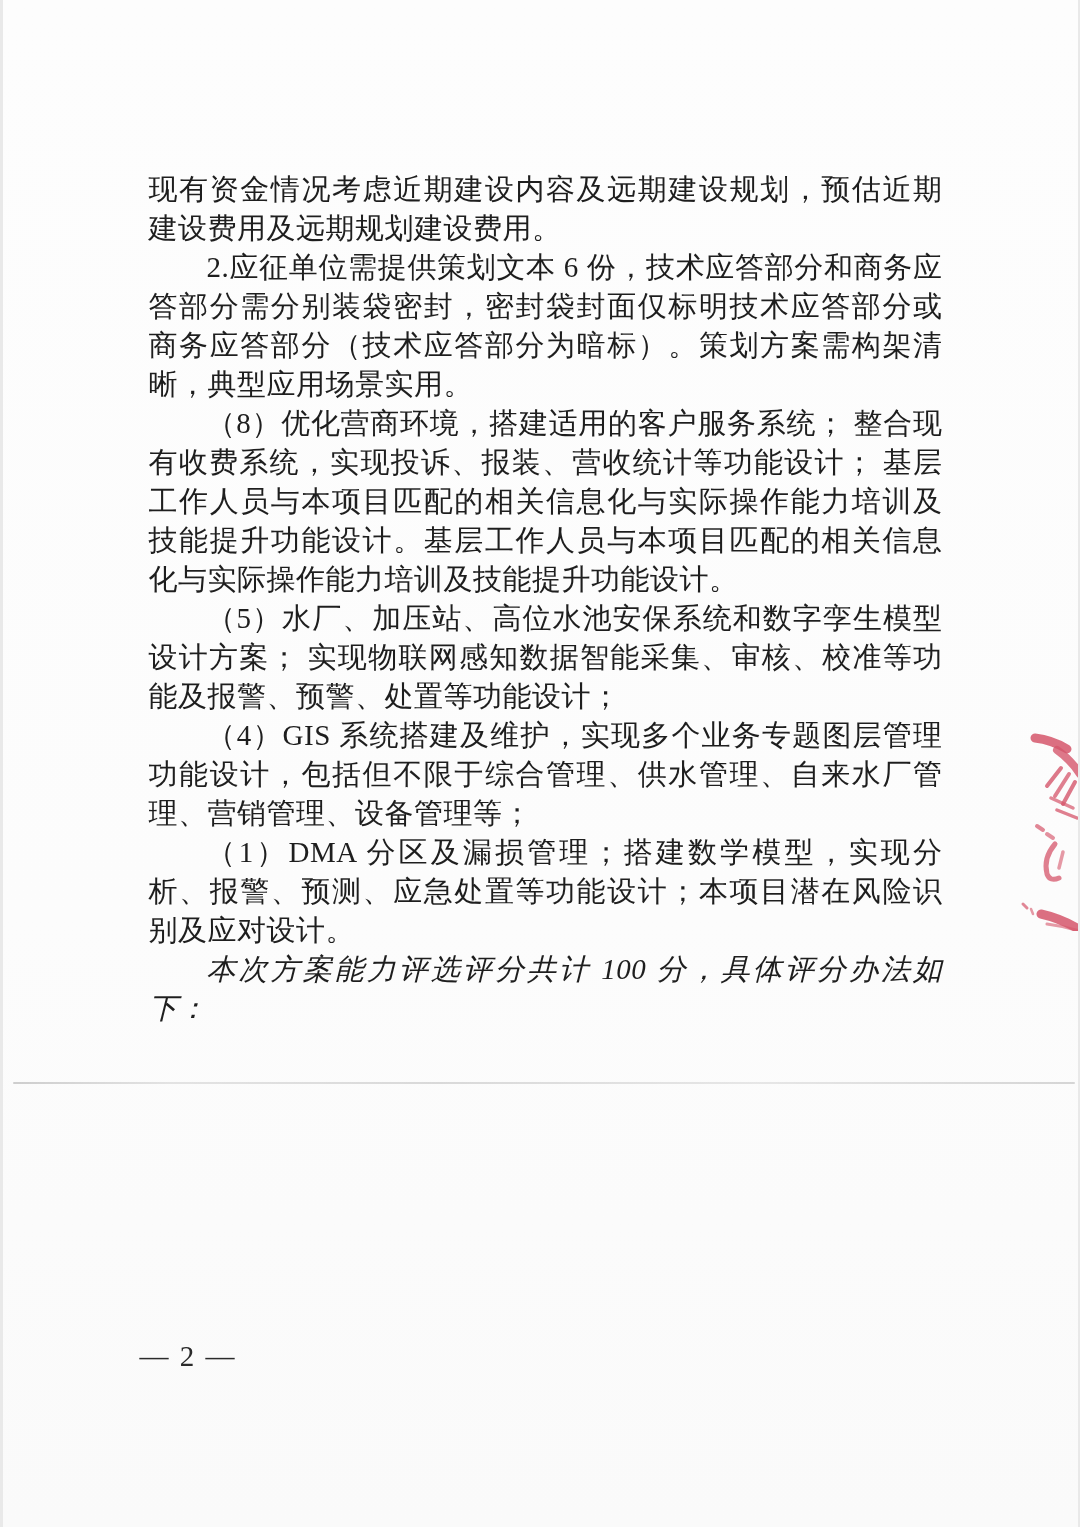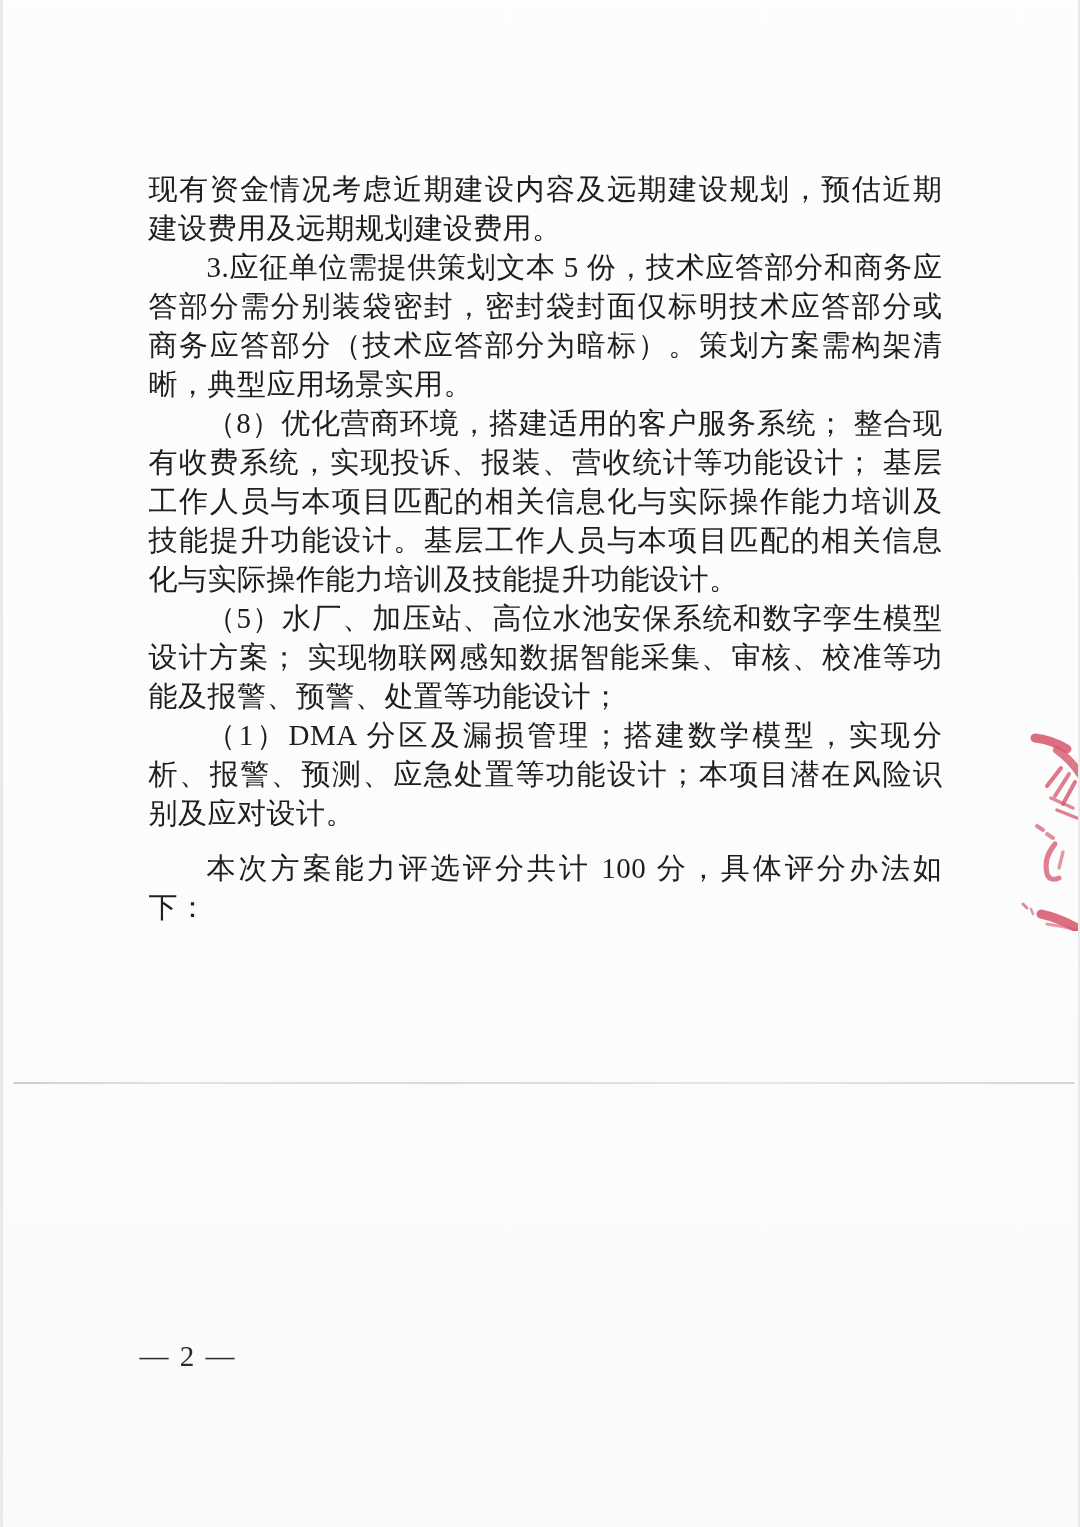--- a/index.html
+++ b/index.html
@@ -30,21 +30,21 @@
     letter-spacing: 0.5px;
   }
   .para {
     margin: 0;
     text-indent: 2em;
   }
   .para.no-indent {
     text-indent: 0;
   }
   .para.final {
-    margin-top: 16px;
+    font-style: italic;
   }
   .scan-line {
     position: absolute;
     left: 10px;
     top: 1082px;
     width: 1062px;
     height: 2px;
     background: linear-gradient(90deg,
       rgba(150,150,150,0.45) 0%,
       rgba(170,170,170,0.30) 15%,
@@ -70,23 +70,24 @@
     white-space: nowrap;
   }
 </style>
 </head>
 <body>
 
 <div class="page">
 
   <div class="text-block">
     <p class="para no-indent">现有资金情况考虑近期建设内容及远期建设规划，预估近期建设费用及远期规划建设费用。</p>
-    <p class="para">3.应征单位需提供策划文本 5 份，技术应答部分和商务应答部分需分别装袋密封，密封袋封面仅标明技术应答部分或商务应答部分（技术应答部分为暗标）。策划方案需构架清晰，典型应用场景实用。</p>
+    <p class="para">2.应征单位需提供策划文本 6 份，技术应答部分和商务应答部分需分别装袋密封，密封袋封面仅标明技术应答部分或商务应答部分（技术应答部分为暗标）。策划方案需构架清晰，典型应用场景实用。</p>
     <p class="para">（8）优化营商环境，搭建适用的客户服务系统； 整合现有收费系统，实现投诉、报装、营收统计等功能设计； 基层工作人员与本项目匹配的相关信息化与实际操作能力培训及技能提升功能设计。基层工作人员与本项目匹配的相关信息化与实际操作能力培训及技能提升功能设计。</p>
     <p class="para">（5）水厂、加压站、高位水池安保系统和数字孪生模型设计方案； 实现物联网感知数据智能采集、审核、校准等功能及报警、预警、处置等功能设计；</p>
+    <p class="para">（4）GIS 系统搭建及维护，实现多个业务专题图层管理功能设计，包括但不限于综合管理、供水管理、自来水厂管理、营销管理、设备管理等；</p>
     <p class="para">（1）DMA 分区及漏损管理；搭建数学模型，实现分析、报警、预测、应急处置等功能设计；本项目潜在风险识别及应对设计。</p>
     <p class="para final">本次方案能力评选评分共计 100 分，具体评分办法如下：</p>
   </div>
 
   <div class="scan-line"></div>
 
   <svg class="stamp" viewBox="0 0 66 215" xmlns="http://www.w3.org/2000/svg">
     <g fill="none" stroke-linecap="round" stroke-linejoin="round" stroke="#d5566b">
 
       <path d="M 18 22 Q 35 24 50 33" stroke-width="9" opacity="0.85"></path>

